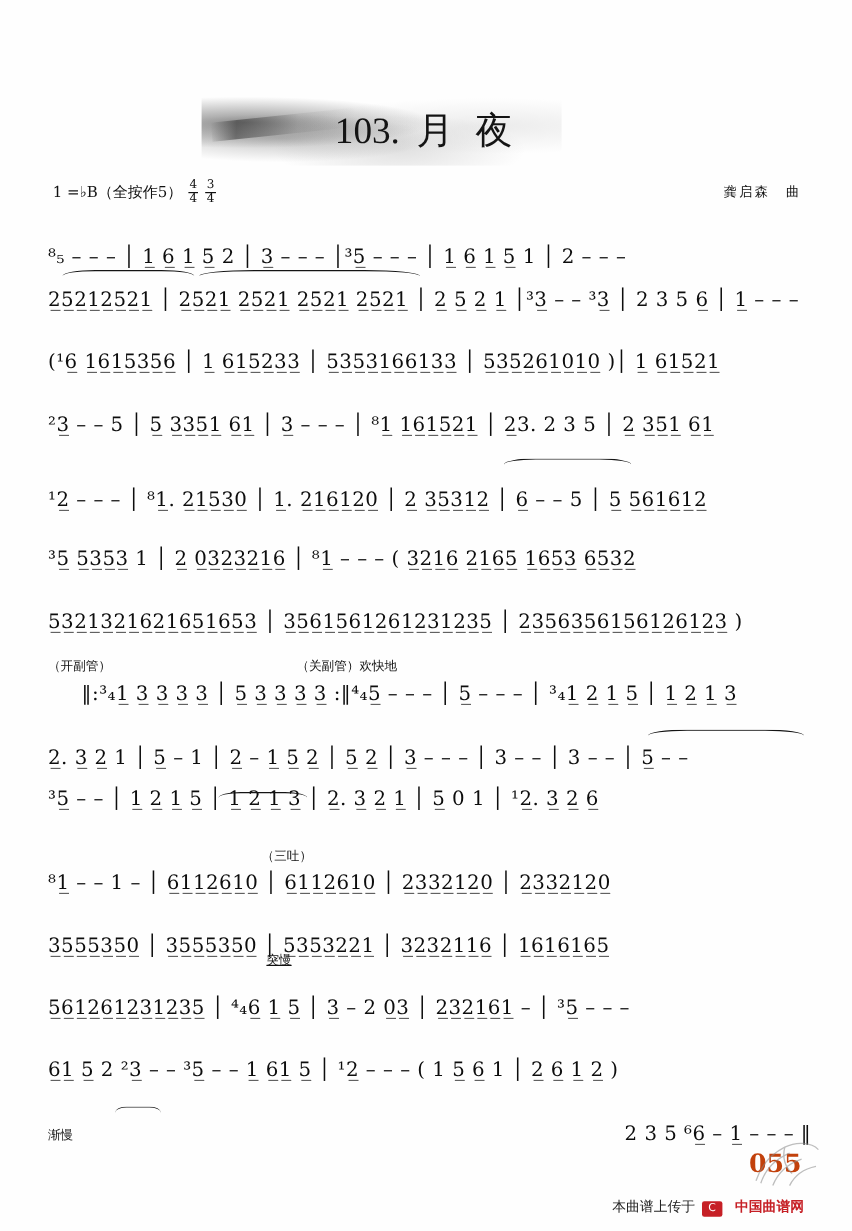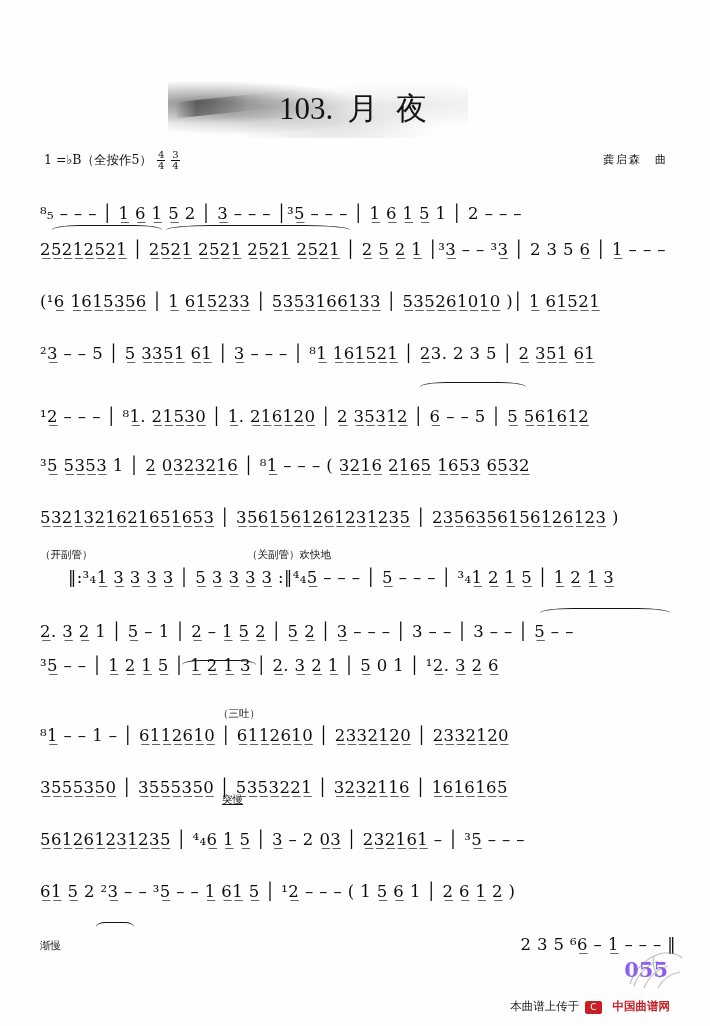--- a/index.html
+++ b/index.html
@@ -102,21 +102,21 @@
     color: #111;
     font-family: "DejaVu Serif", serif;
     white-space: nowrap;
   }
   .pagenum {
     position: absolute;
     right: 42px;
     bottom: 44px;
     font-size: 21px;
     font-weight: bold;
-    color: #8b5cf6;
+    color: #c2410c;
     font-family: "DejaVu Serif", serif;
   }
   .footer {
     position: absolute;
     right: 40px;
     bottom: 12px;
     font-size: 11.5px;
     color: #222;
     white-space: nowrap;
     font-family: "DejaVu Serif", serif;

